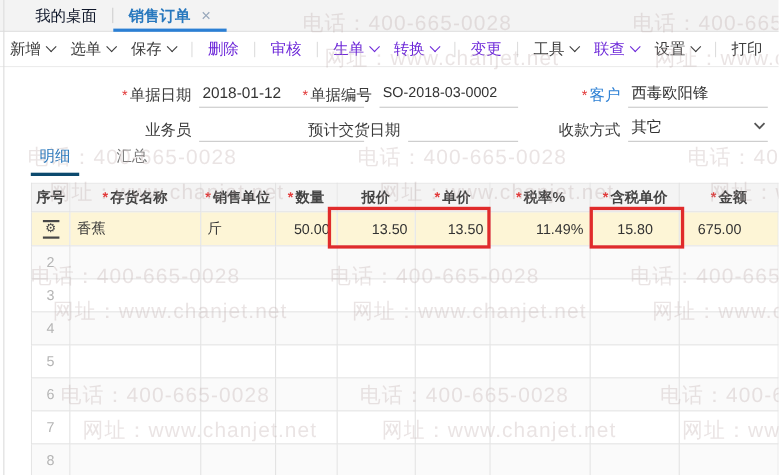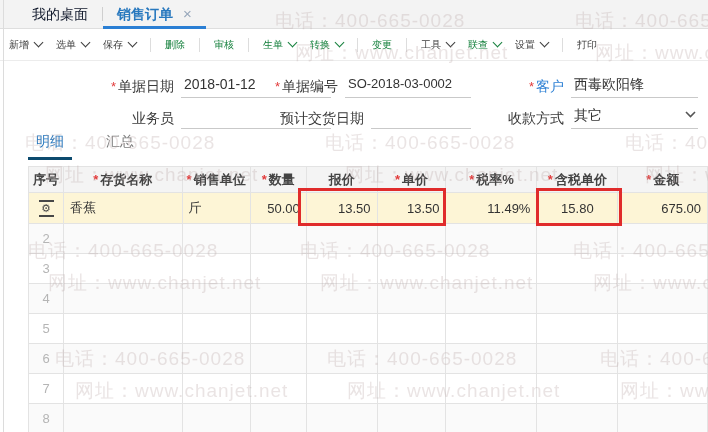--- a/index.html
+++ b/index.html
@@ -14,22 +14,22 @@
             border-bottom:1px solid #dedede; display:flex; align-items:stretch; z-index:3; padding-left:18px; }
   .wtab { font-size:14px; color:#0f172a; padding:0 14px; line-height:28px; position:relative; white-space:nowrap; cursor:pointer; }
   .wtab.active { color:#2878be; font-weight:bold; }
   .wtab.active .underline { position:absolute; left:0; right:0; bottom:-1px; height:3px; background:#2b7fd4; }
   .wtab-sep { width:1px; height:14px; background:#cfcfcf; align-self:center; }
   .tab-close { color:#97a7bb; font-weight:normal; margin-left:10px; font-size:15px; cursor:pointer; }
 
   
   .toolbar { position:absolute; left:0; top:29px; width:708px; height:32px; background:#fff;
              border-bottom:1px solid #ececec; display:flex; align-items:center; padding-left:2px; z-index:3; }
-  .tb-item { display:inline-flex; align-items:center; font-size:10px; color:#3d3d3d; margin:0 7px; white-space:nowrap; cursor:pointer; }
-  .tb-item.disabled { color:#15803d; cursor:default; }
+  .tb-item { display:inline-flex; align-items:center; font-size:14px; color:#3d3d3d; margin:0 7px; white-space:nowrap; cursor:pointer; }
+  .tb-item.disabled { color:#6d28d9; cursor:default; }
   .tb-caret { width:7px; height:7px; border-right:1.6px solid currentColor; border-bottom:1.6px solid currentColor;
               transform:rotate(45deg); margin-left:6px; margin-top:-5px; }
   .tb-sep { width:1px; height:14px; background:#ddd; margin:0 7px; }
 
   
   .form { position:absolute; left:16px; top:61px; width:708px; height:70px; z-index:3; }
   .field { position:absolute; display:flex; align-items:flex-end; height:26px; font-size:14px; }
   .flabel { color:#3a3a3a; text-align:right; padding-right:7px; white-space:nowrap; line-height:22px; }
   .flabel.blue { color:#2b7fd4; }
   .req { color:#e23b3b; margin-right:2px; font-size:13px; }
@@ -230,21 +230,21 @@
         <tbody>
           <tr class="selected">
             <td class="seq"><span class="gear">⚙</span></td>
             <td style="text-align: left;">香蕉</td>
             <td style="text-align: left;">斤</td>
             <td style="text-align: right;">50.00</td>
             <td style="text-align: right;">13.50</td>
             <td style="text-align: right;">13.50</td>
             <td style="text-align: right;">11.49%</td>
             <td style="text-align: center;">15.80</td>
-            <td style="text-align: right; padding-left: 16px;">675.00</td>
+            <td style="text-align: left; padding-left: 16px;">675.00</td>
           </tr>
           <tr class="even">
             <td class="seq">2</td>
             <td></td>
             <td></td>
             <td></td>
             <td></td>
             <td></td>
             <td></td>
             <td></td>

